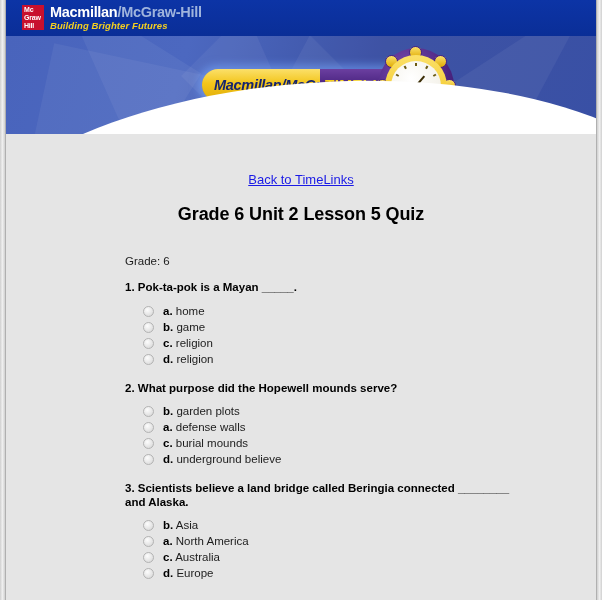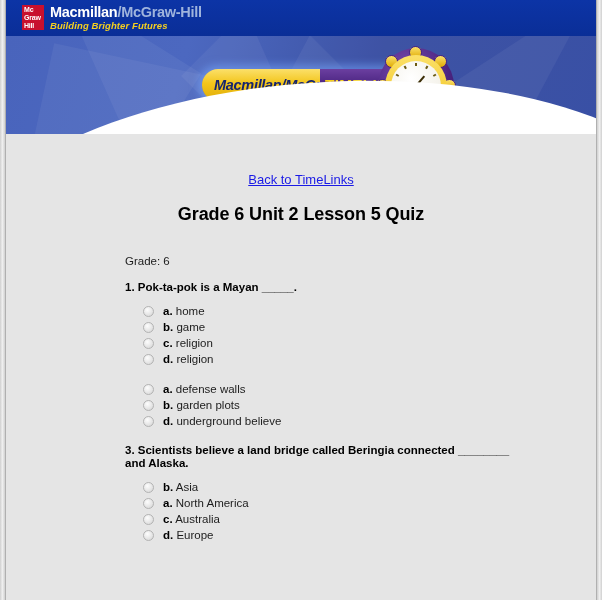--- a/index.html
+++ b/index.html
@@ -403,28 +403,33 @@
             <div class="choice">
               <span class="radio"></span>
               <span class="choice-label"><b>d.</b> <span>religion</span></span>
             </div>
           </div>
         </div>
 
         <div class="q-gap"></div>
 
         <div class="q-block">
+          <div class="q-text">2. What purpose did the Hopewell mounds serve?</div>
           <div class="choices">
             <div class="choice">
               <span class="radio"></span>
+              <span class="choice-label"><b>b.</b> <span>garden plots</span></span>
+            </div>
+            <div class="choice">
+              <span class="radio"></span>
               <span class="choice-label"><b>a.</b> <span>defense walls</span></span>
             </div>
             <div class="choice">
               <span class="radio"></span>
-              <span class="choice-label"><b>b.</b> <span>garden plots</span></span>
+              <span class="choice-label"><b>c.</b> <span>burial mounds</span></span>
             </div>
             <div class="choice">
               <span class="radio"></span>
               <span class="choice-label"><b>d.</b> <span>underground believe</span></span>
             </div>
           </div>
         </div>
 
         <div class="q-gap"></div>
 

